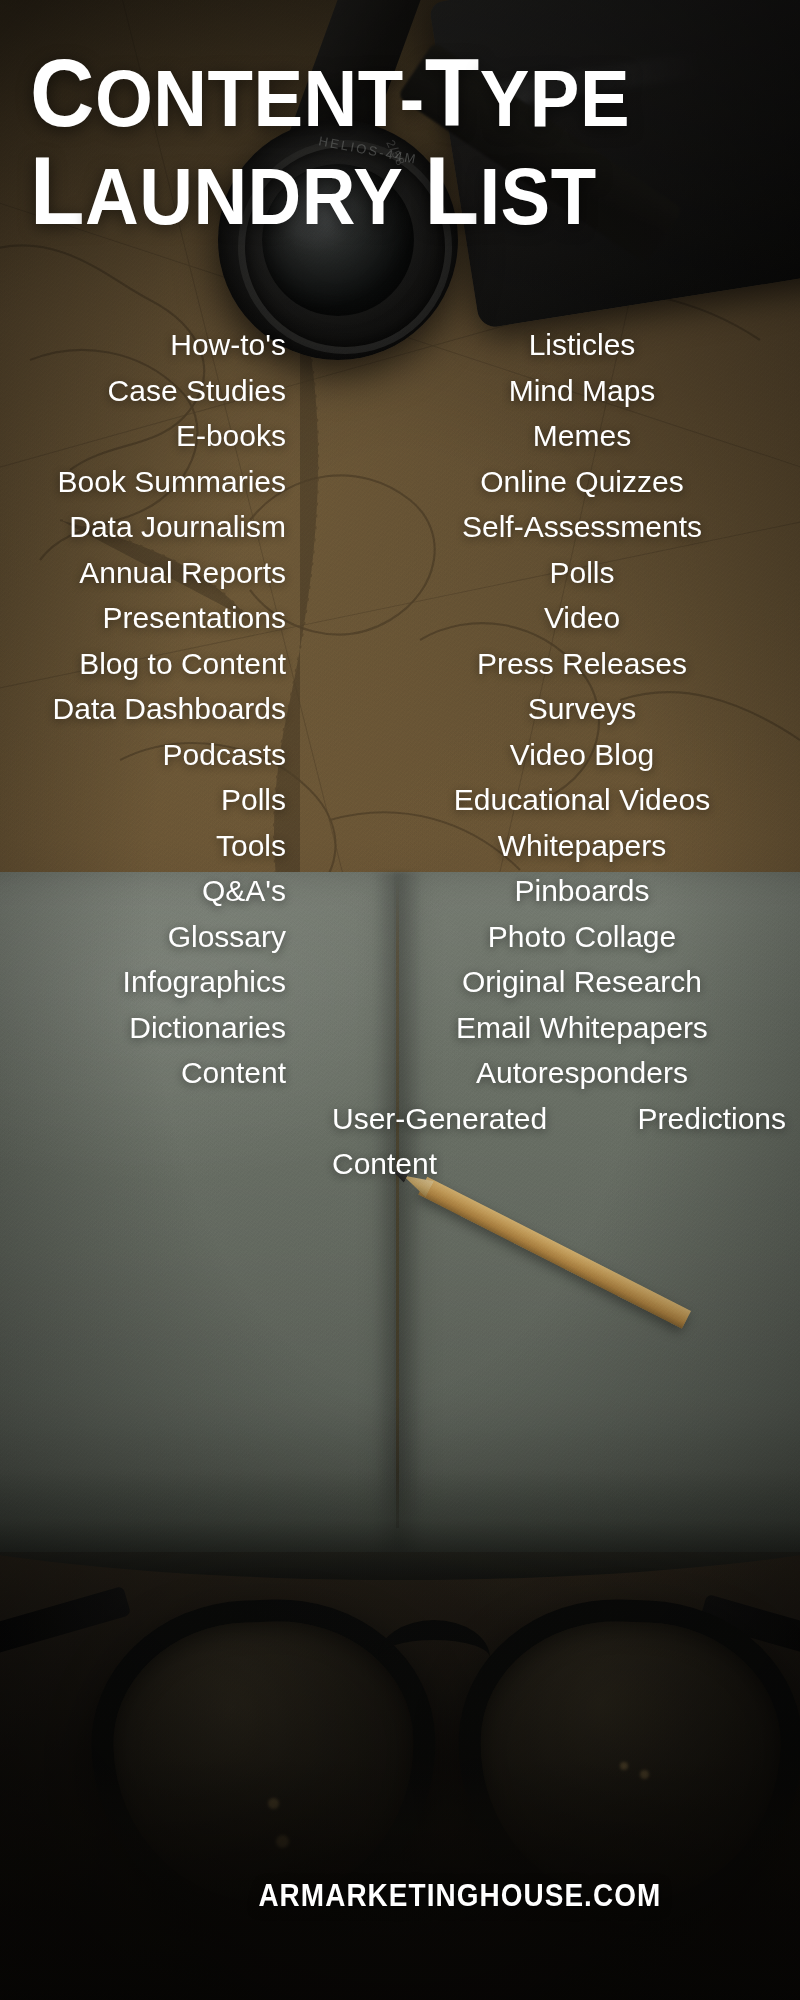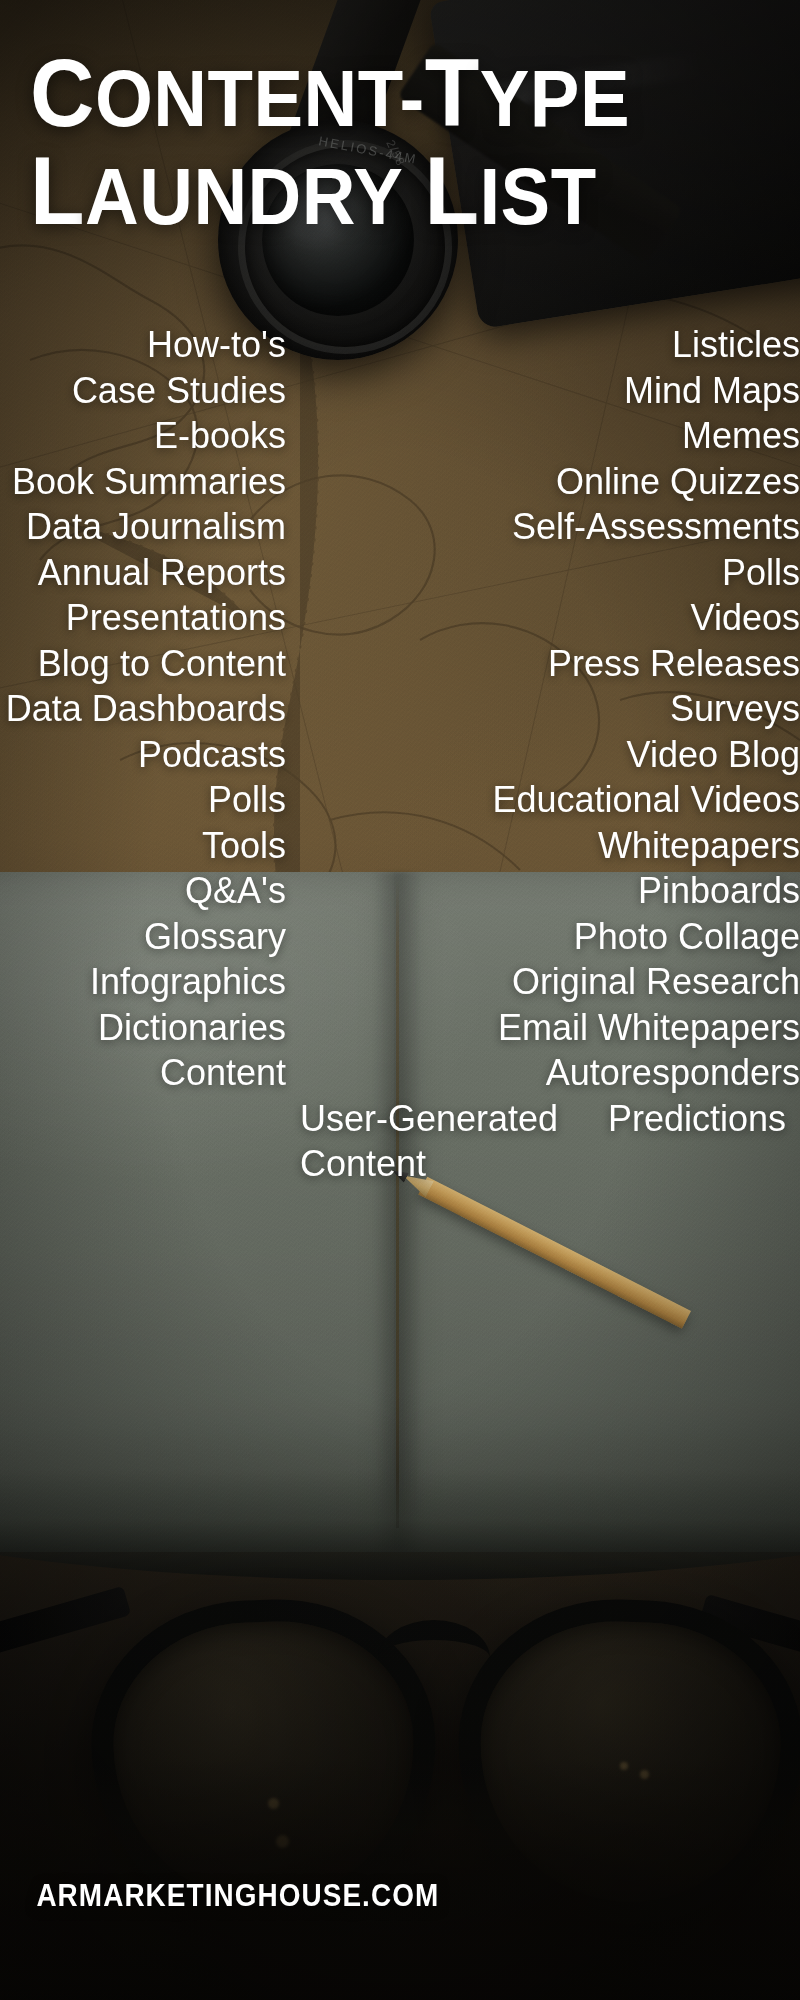--- a/index.html
+++ b/index.html
@@ -323,36 +323,36 @@
     left: 0; top: 322px;
     width: 800px;
     display: grid;
     grid-template-columns: 300px 32px 468px;
     row-gap: 0px;
   }
   .cell {
     color: #ffffff;
     font-family: "Liberation Sans", sans-serif;
     font-weight: 400;
-    font-size: 36px;
+    font-size: 30px;
     line-height: 45.5px;
     height: 45.5px;
     text-shadow: 0 2px 9px rgba(0,0,0,0.48);
     white-space: nowrap;
     overflow: visible;
   }
   .cell.left  { text-align: right; padding-right: 14px; }
-  .cell.right { text-align: right; }
+  .cell.right { text-align: center; margin-left: 32px; }
   .cell.spacer { width: 32px; }
 
   .footer {
     position: absolute;
-    left: 14px; top: 1878px;
+    left: 0; top: 1878px;
     width: 684px;
-    text-align: left;
+    text-align: right;
   }
   .footer-text {
     color: #ffffff;
     font-family: "Liberation Sans Narrow", "Liberation Sans", sans-serif;
     font-weight: 700;
     font-size: 31px;
     letter-spacing: 1.2px;
     transform: scaleX(0.9);
     display: inline-block;
     text-shadow: 0 2px 12px rgba(0,0,0,0.7);
@@ -453,21 +453,21 @@
         <div class="cell spacer"></div>
         <div class="cell right">Online Quizzes</div>
         <div class="cell left">Data Journalism</div>
         <div class="cell spacer"></div>
         <div class="cell right">Self-Assessments</div>
         <div class="cell left">Annual Reports</div>
         <div class="cell spacer"></div>
         <div class="cell right">Polls</div>
         <div class="cell left">Presentations</div>
         <div class="cell spacer"></div>
-        <div class="cell right">Videos</div>
+        <div class="cell right">Video</div>
         <div class="cell left">Blog to Content</div>
         <div class="cell spacer"></div>
         <div class="cell right">Press Releases</div>
         <div class="cell left">Data Dashboards</div>
         <div class="cell spacer"></div>
         <div class="cell right">Surveys</div>
         <div class="cell left">Podcasts</div>
         <div class="cell spacer"></div>
         <div class="cell right">Video Blog</div>
         <div class="cell left">Polls</div>

